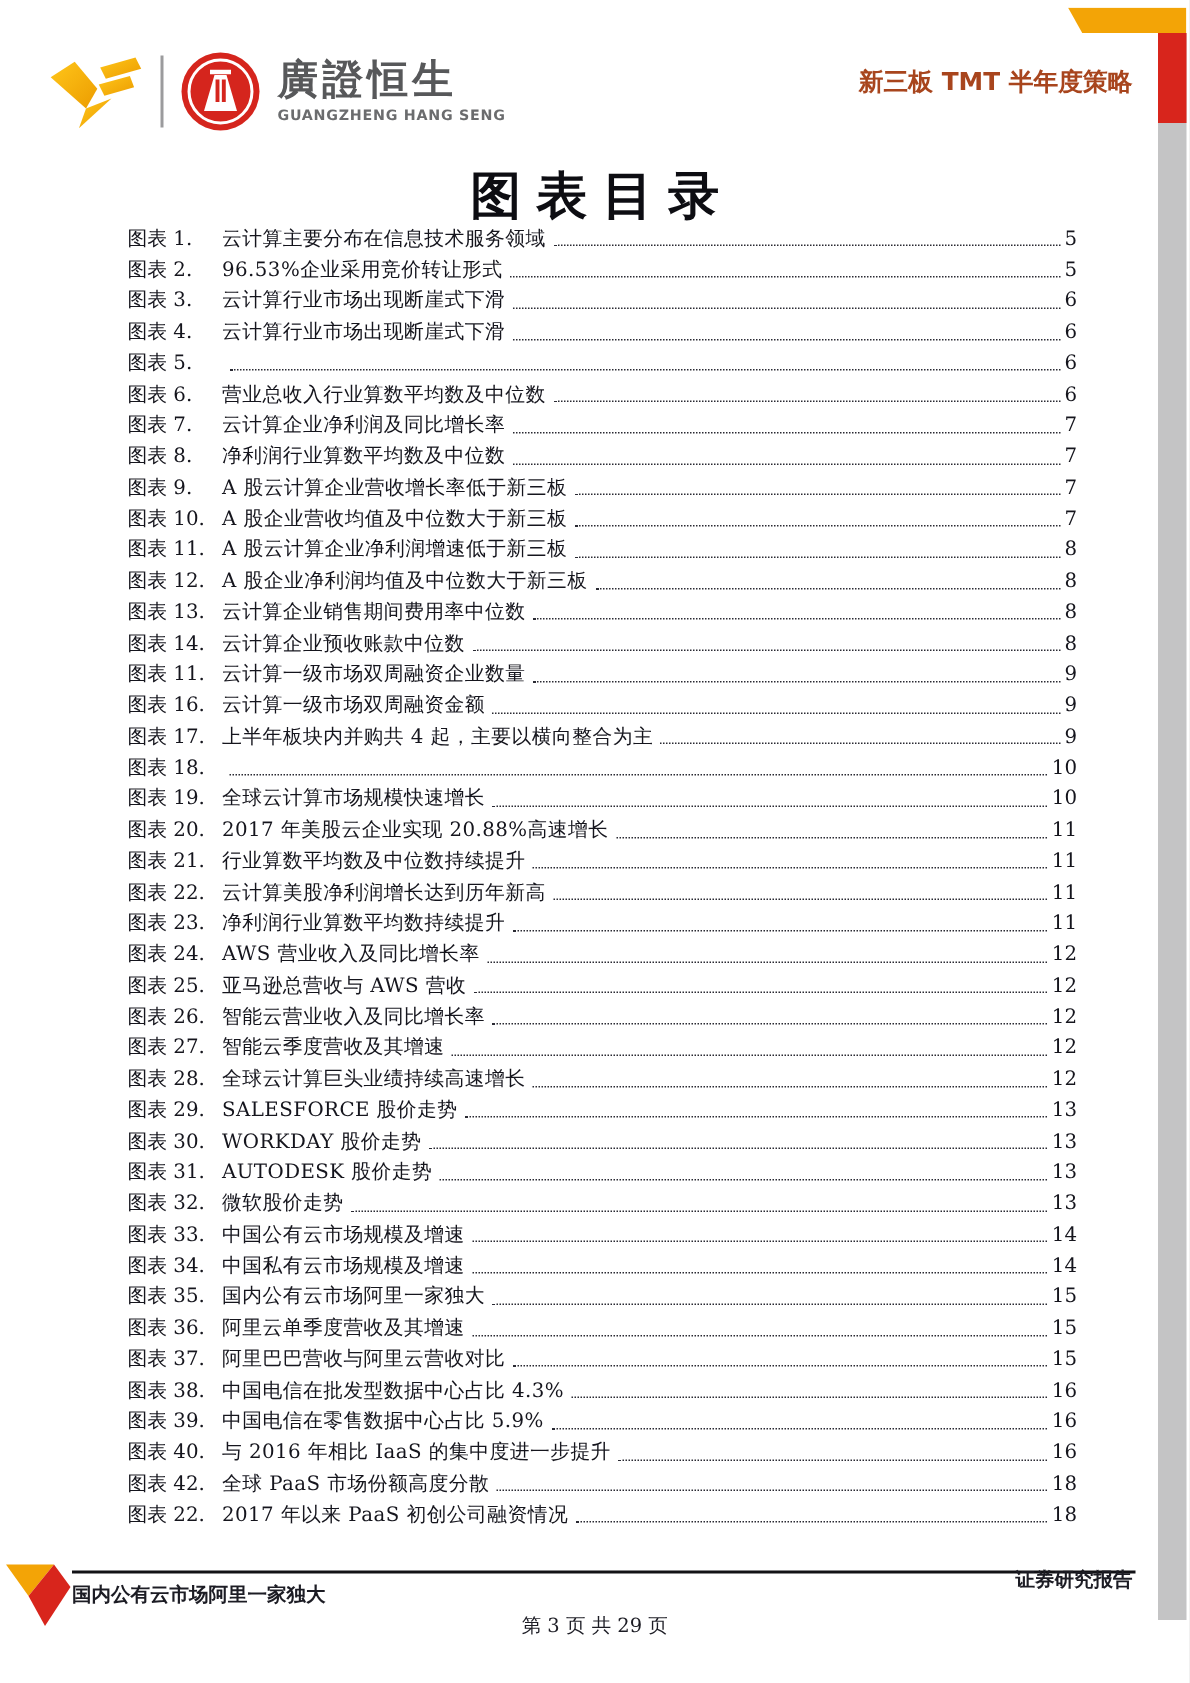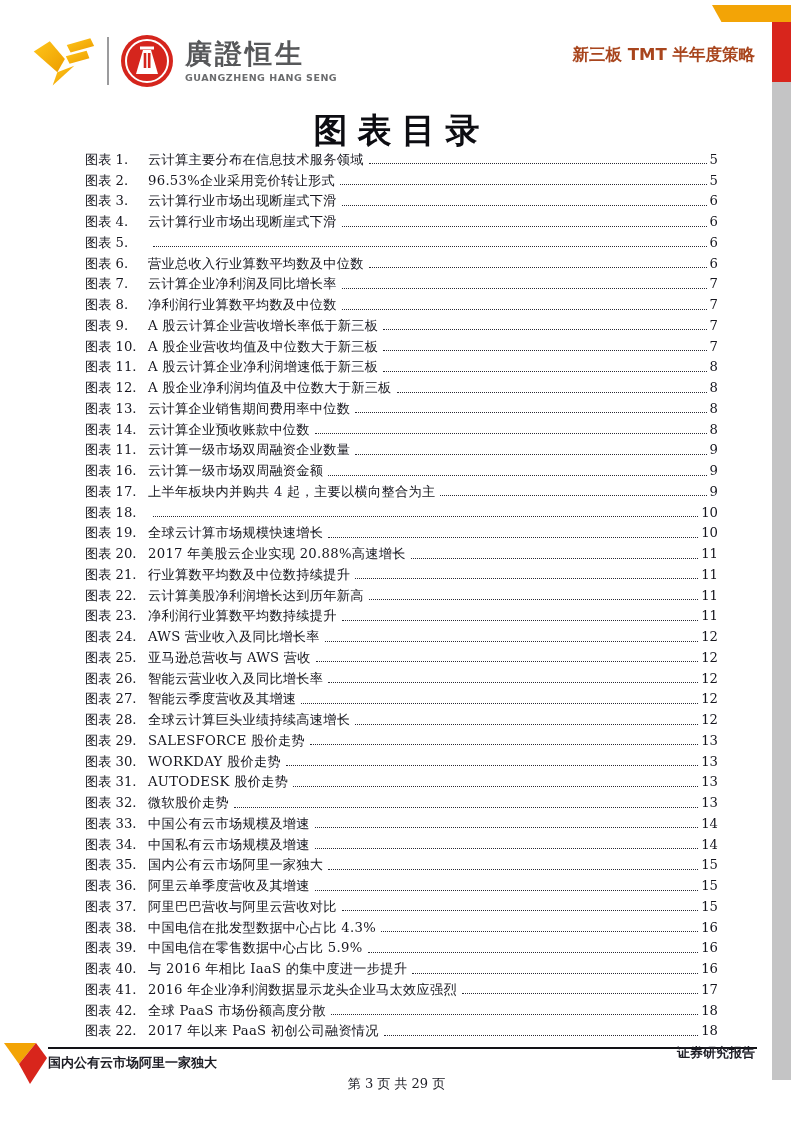--- a/index.html
+++ b/index.html
@@ -328,26 +328,20 @@
         <span class="toc-dots"></span>
         <span class="toc-page">16</span>
       </div>
       <div class="toc-row">
         <span class="toc-label">图表 40.</span>
         <span class="toc-entry-title">与 2016 年相比 IaaS 的集中度进一步提升</span>
         <span class="toc-dots"></span>
         <span class="toc-page">16</span>
       </div>
       <div class="toc-row">
-        <span class="toc-label">图表 41.</span>
-        <span class="toc-entry-title">2016 年企业净利润数据显示龙头企业马太效应强烈</span>
-        <span class="toc-dots"></span>
-        <span class="toc-page">17</span>
-      </div>
-      <div class="toc-row">
         <span class="toc-label">图表 42.</span>
         <span class="toc-entry-title">全球 PaaS 市场份额高度分散</span>
         <span class="toc-dots"></span>
         <span class="toc-page">18</span>
       </div>
       <div class="toc-row">
         <span class="toc-label">图表 22.</span>
         <span class="toc-entry-title">2017 年以来 PaaS 初创公司融资情况</span>
         <span class="toc-dots"></span>
         <span class="toc-page">18</span>

